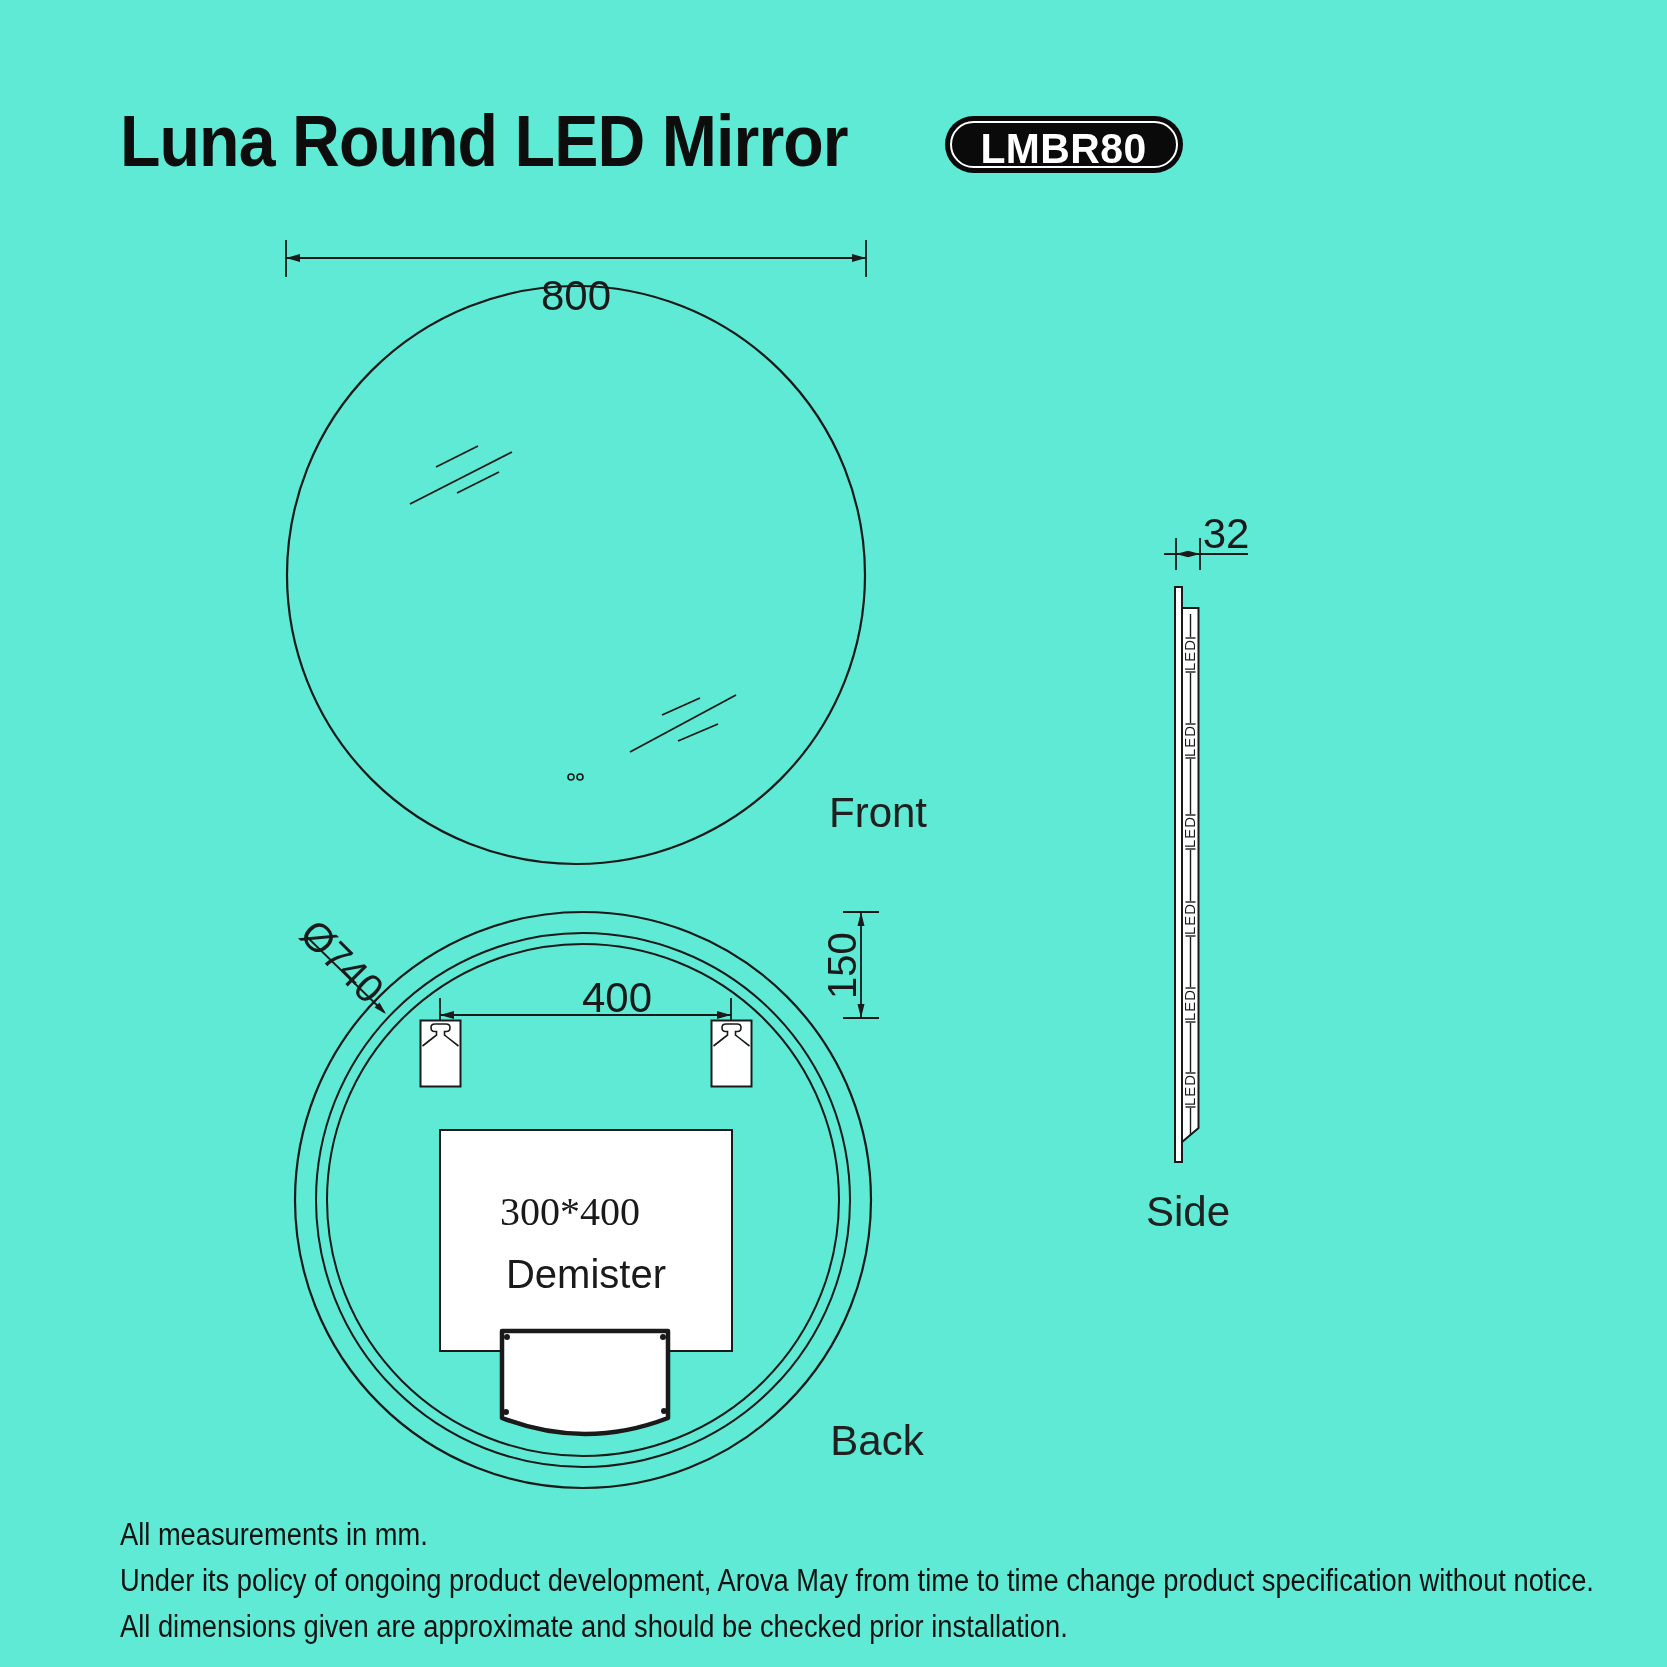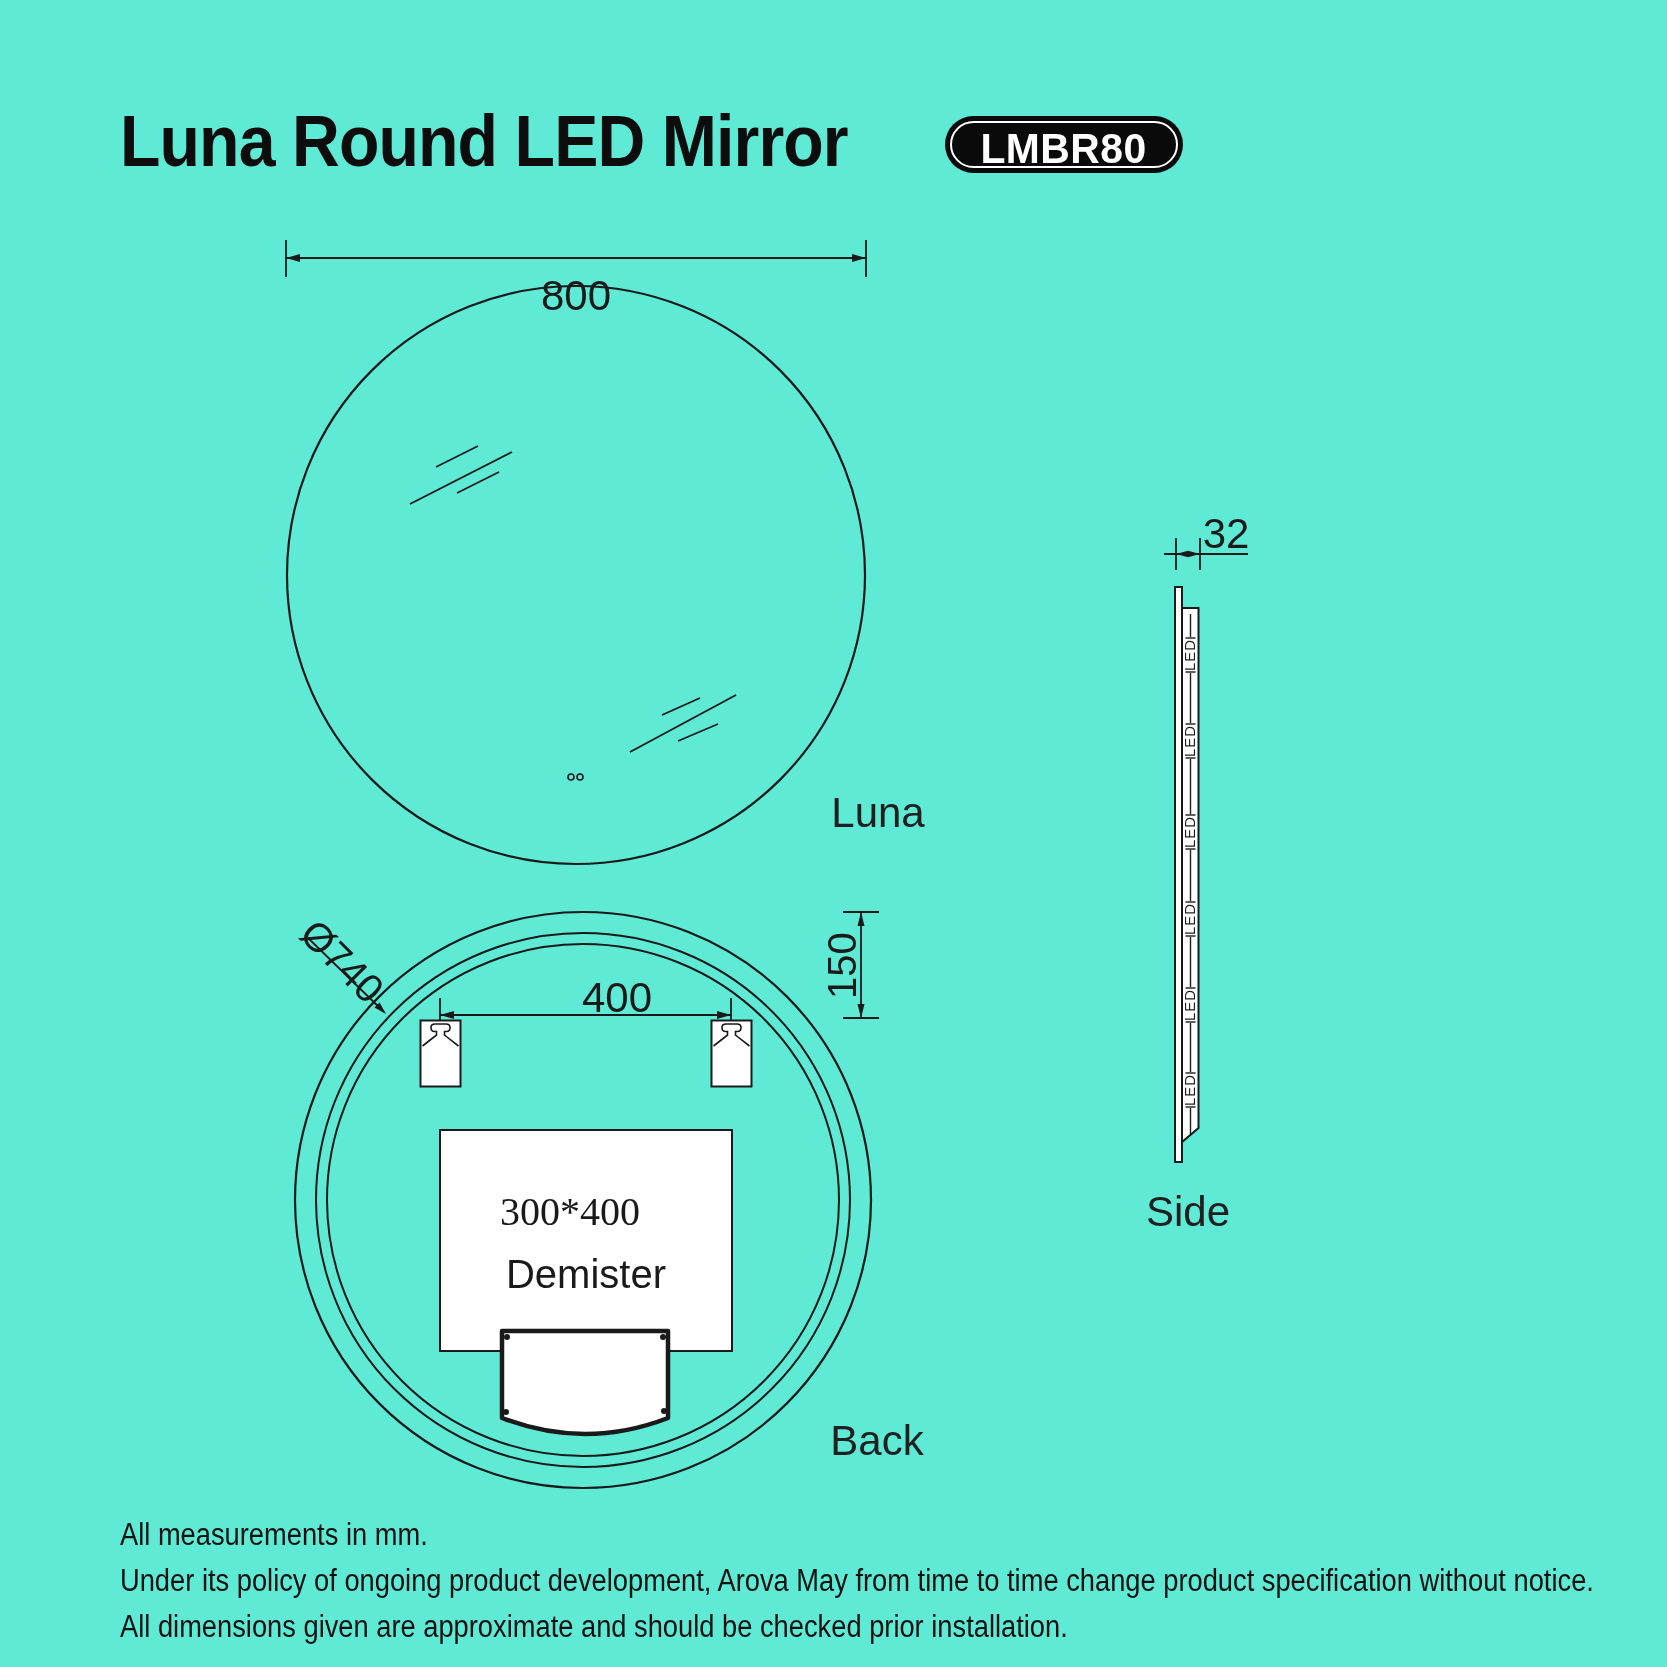--- a/index.html
+++ b/index.html
@@ -154,21 +154,21 @@
     </g>
   </svg>
 
   <h1 class="title">Luna Round LED Mirror</h1>
   <div class="badge">
     <span class="badge-ring"></span>
     <span class="badge-text">LMBR80</span>
   </div>
 
   <div class="lbl dim" style="left:536px;top:224px;width:80px;margin-top:48px;">800</div>
-  <div class="lbl viewlbl" style="left:808px;top:789px;width:140px;">Luna</div>
+  <div class="lbl viewlbl" style="left:808px;top:789px;width:140px;">Front</div>
 
   <div class="lbl dim" style="left:1186px;top:510px;width:80px;">32</div>
   <div class="lbl viewlbl" style="left:1118px;top:1188px;width:140px;">Side</div>
 
   <span class="led-tag" style="left:1168px;top:647px;">LED</span>
   <span class="led-tag" style="left:1168px;top:733px;">LED</span>
   <span class="led-tag" style="left:1168px;top:824px;">LED</span>
   <span class="led-tag" style="left:1168px;top:911px;">LED</span>
   <span class="led-tag" style="left:1168px;top:997px;">LED</span>
   <span class="led-tag" style="left:1168px;top:1082px;">LED</span>

